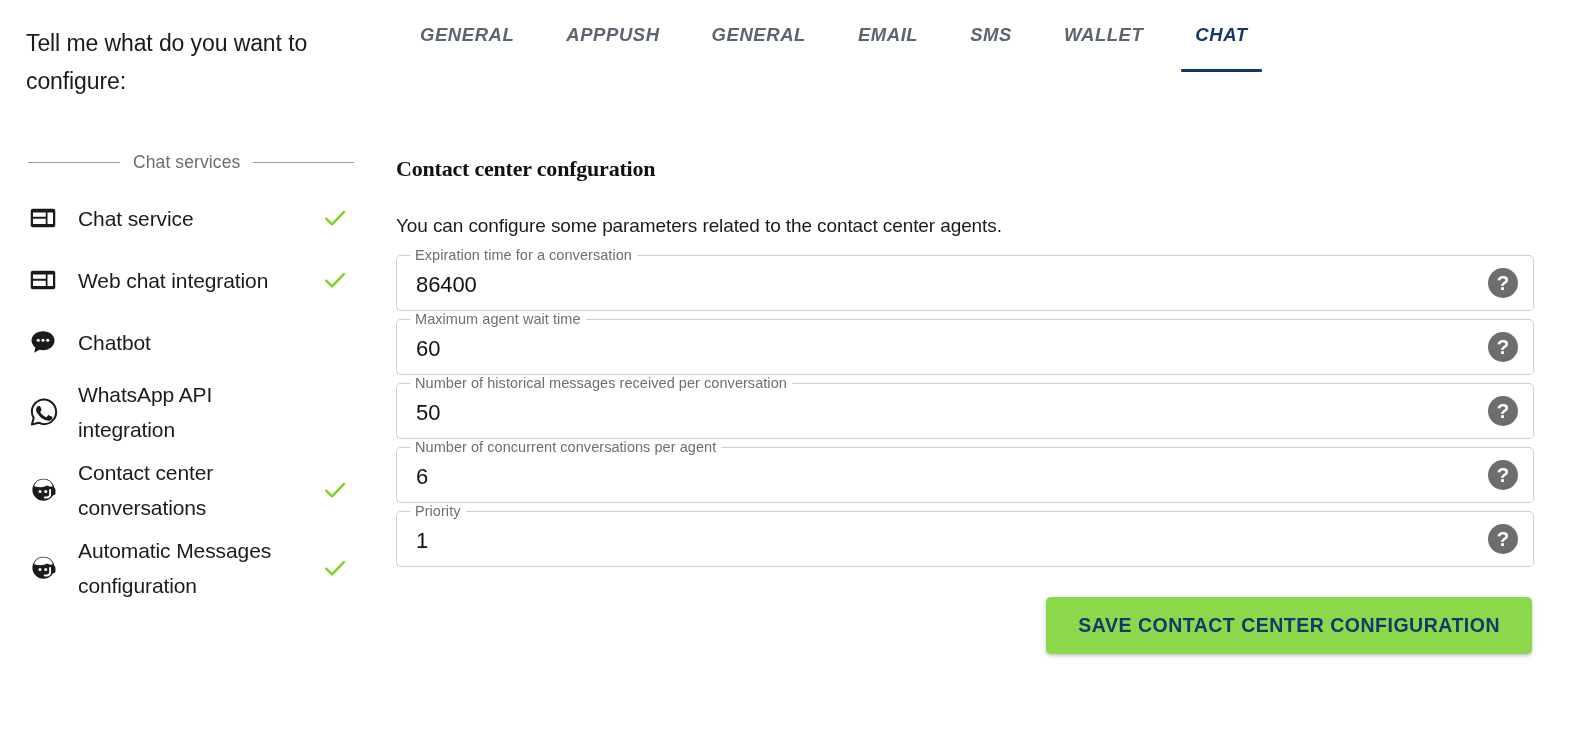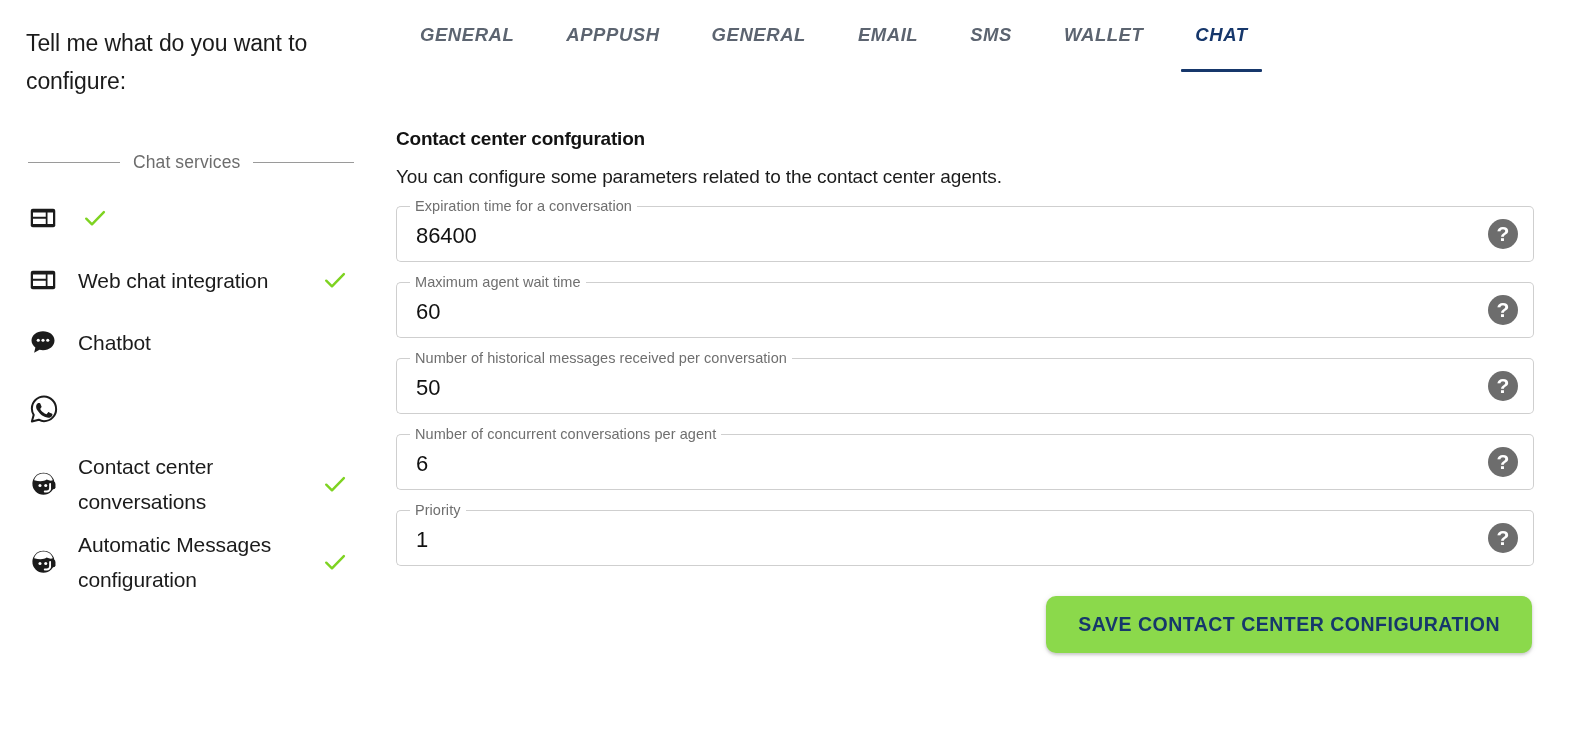--- a/index.html
+++ b/index.html
@@ -138,41 +138,42 @@
     background: #16376b;
     border-radius: 1px;
   }
   .tab:not(.active) .tab-underline { display: none; }
 
   .panel {
     padding: 0 56px 0 14px;
   }
 
   .panel-title {
-    font-size: 19px;
+    font-size: 22px;
     font-weight: 700;
     color: #121212;
     letter-spacing: -0.2px;
-    margin-top: 56px;
+    margin-top: 84px;
+    font-family: Liberation Serif, serif;
   }
 
   .panel-desc {
     font-size: 19px;
     color: #1b1b1b;
-    margin-top: 16px;
+    margin-top: 33px;
     letter-spacing: -0.1px;
   }
 
   
   .fields { margin-top: 18px; }
 
   .field {
     position: relative;
     height: 56px;
-    margin-bottom: 20px;
+    margin-bottom: 8px;
   }
 
   .field-outline {
     position: absolute;
     inset: 0;
     display: flex;
     pointer-events: none;
   }
   .ol-leading {
     width: 14px;
@@ -244,21 +245,21 @@
   .actions {
     display: flex;
     justify-content: flex-end;
     margin-top: 30px;
     padding-right: 2px;
   }
   .save-btn {
     background: #8bd94b;
     color: #16376b;
     border: none;
-    border-radius: 10px;
+    border-radius: 5px;
     font-family: "Liberation Sans", sans-serif;
     font-size: 19.5px;
     font-weight: 700;
     letter-spacing: 0.5px;
     padding: 17px 32px;
     cursor: pointer;
     box-shadow: 0 2px 3px rgba(0,0,0,0.16), 0 1px 6px rgba(0,0,0,0.10);
   }
 </style>
 </head>
@@ -280,20 +281,21 @@
 
       <div class="nav-item">
         <span class="nav-icon">
           <svg width="30" height="30" viewBox="0 0 24 24" fill="none">
             <rect x="2.2" y="4.6" width="19.6" height="14.8" rx="1.6" fill="#1b1b1b"></rect>
             <rect x="4.0" y="7.6" width="10.2" height="3.4" fill="#ffffff"></rect>
             <rect x="4.0" y="12.6" width="10.2" height="4.2" fill="#ffffff"></rect>
             <rect x="15.6" y="7.6" width="4.4" height="9.2" fill="#ffffff"></rect>
           </svg>
         </span>
+        <span class="nav-label">Chat service</span>
         <span class="nav-check">
           <svg width="28" height="28" viewBox="0 0 24 24" fill="none">
             <path d="M4.5 12.6 L9.4 17.4 L19.6 7.0" stroke="#7ed321" stroke-width="2.1" stroke-linecap="round" stroke-linejoin="round"></path>
           </svg>
         </span>
       </div>
 
       <div class="nav-item">
         <span class="nav-icon">
           <svg width="30" height="30" viewBox="0 0 24 24" fill="none">
@@ -323,20 +325,24 @@
         <span class="nav-label">Chatbot</span>
         <span class="nav-check empty"></span>
       </div>
 
       <div class="nav-item two-line">
         <span class="nav-icon">
           <svg width="32" height="32" viewBox="0 0 24 24" fill="none">
             <path d="M12.0 2.6c-5.0 0-9.1 4.0-9.1 9.0 0 1.75 0.5 3.4 1.38 4.8L2.9 21.4l5.2-1.35c1.35 0.73 2.5 1.05 3.9 1.05 5.0 0 9.1-4.0 9.1-9.0s-4.1-9.5-9.1-9.5z" stroke="#1b1b1b" stroke-width="1.5" fill="none" stroke-linejoin="round"></path>
             <path d="M9.15 7.95c-0.23-0.5-0.45-0.5-0.68-0.5h-0.55c-0.2 0-0.53 0.08-0.8 0.38-0.28 0.3-1.05 1.0-1.05 2.45s1.08 2.85 1.23 3.05c0.15 0.2 2.08 3.3 5.15 4.5 2.55 1.0 3.07 0.8 3.62 0.75 0.55-0.05 1.78-0.72 2.03-1.43 0.25-0.7 0.25-1.3 0.18-1.43-0.08-0.12-0.28-0.2-0.58-0.35-0.3-0.15-1.78-0.88-2.05-0.98-0.28-0.1-0.48-0.15-0.68 0.15-0.2 0.3-0.77 0.98-0.95 1.18-0.17 0.2-0.35 0.22-0.65 0.07-0.3-0.15-1.27-0.47-2.42-1.49-0.9-0.8-1.5-1.78-1.67-2.08-0.18-0.3-0.02-0.46 0.13-0.61 0.13-0.13 0.3-0.35 0.45-0.52 0.15-0.18 0.2-0.3 0.3-0.5 0.1-0.2 0.05-0.38-0.02-0.53-0.08-0.15-0.67-1.6-0.92-2.18z" fill="#1b1b1b"></path>
           </svg>
+        </span>
+        <span class="nav-label">
+          <span class="wrap-line">WhatsApp API</span>
+          <span class="wrap-line">integration</span>
         </span>
         <span class="nav-check empty"></span>
       </div>
 
       <div class="nav-item two-line">
         <span class="nav-icon">
           <svg width="32" height="32" viewBox="0 0 24 24" fill="none">
             <circle cx="11.6" cy="11.8" r="8.3" fill="#1b1b1b"></circle>
             <path d="M4.6 9.2c0.7-3.1 3.6-5.0 7.0-5.0 3.4 0 6.3 1.9 7.0 5.0 -1.3 0.6-3.0 0.2-4.6-0.6 -1.9 1.4-5.0 1.7-9.4 0.6z" fill="#ffffff"></path>
             <circle cx="9.0" cy="13.1" r="1.15" fill="#ffffff"></circle>

